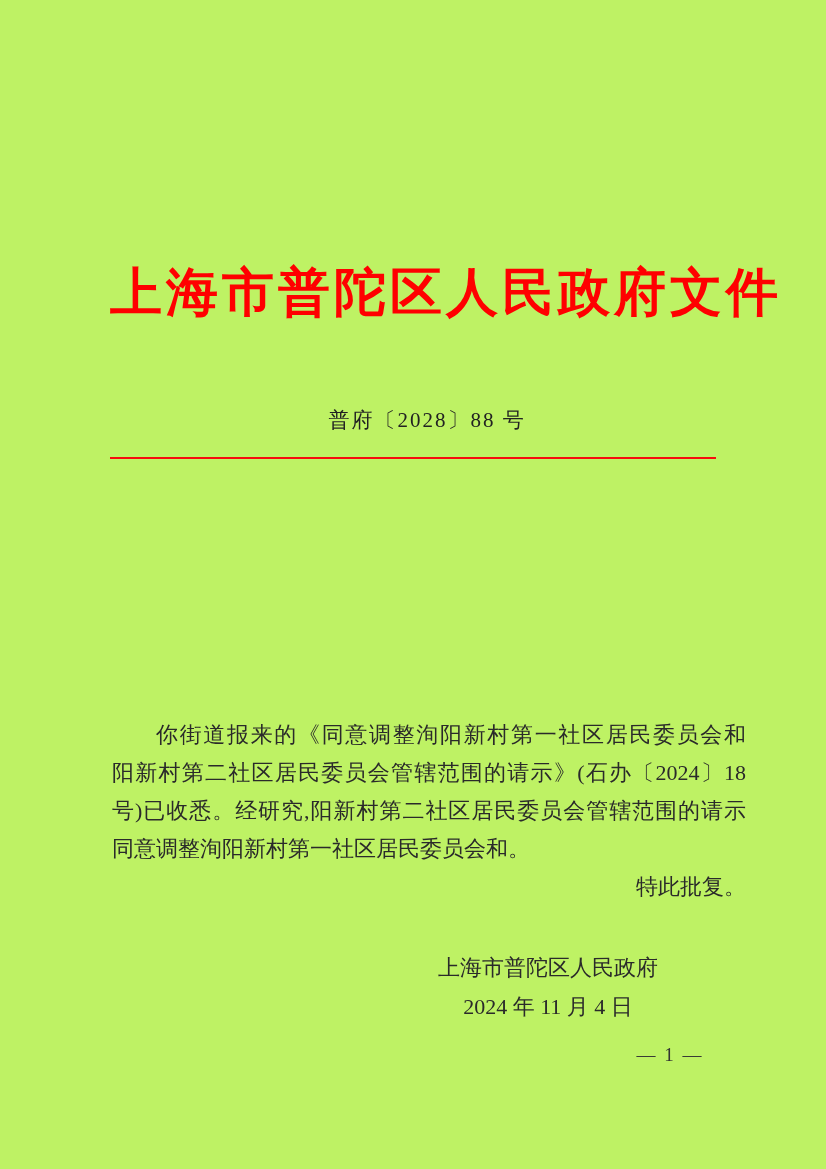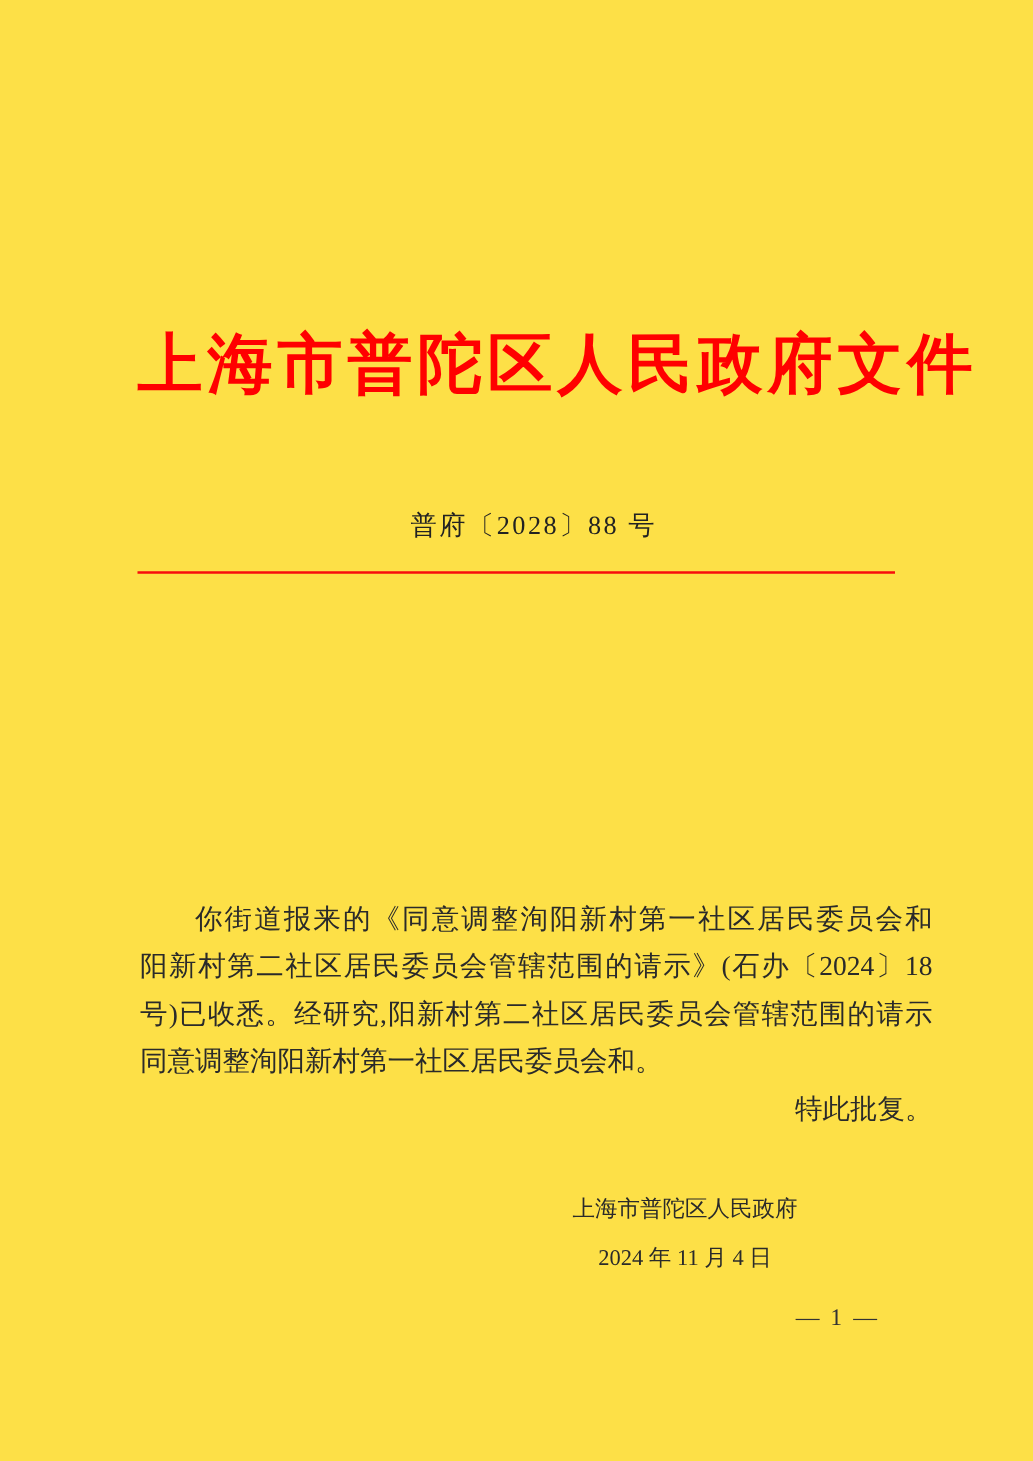--- a/index.html
+++ b/index.html
@@ -5,21 +5,21 @@
   html, body {
     margin: 0;
     padding: 0;
     background: #ffffff;
   }
   .page {
     position: relative;
     width: 826px;
     height: 1169px;
     margin: 0 auto;
-    background: #fde047;
+    background: #bef264;
     color: #1a1a1a;
     font-family: "Liberation Serif", "DejaVu Serif", serif;
     overflow: hidden;
   }
   
   .letterhead-title {
     position: absolute;
     top: 262px;
     left: 110px;
     width: 634px;
@@ -79,21 +79,21 @@
     text-align: justify;
     text-align-last: justify;
   }
   
   .signature {
     position: absolute;
     top: 948px;
     left: 380px;
     width: 336px;
     text-align: center;
-    font-size: 18px;
+    font-size: 22px;
     line-height: 39px;
     color: #2a2a2a;
   }
   
   .page-number {
     position: absolute;
     top: 1044px;
     left: 620px;
     width: 100px;
     text-align: center;

